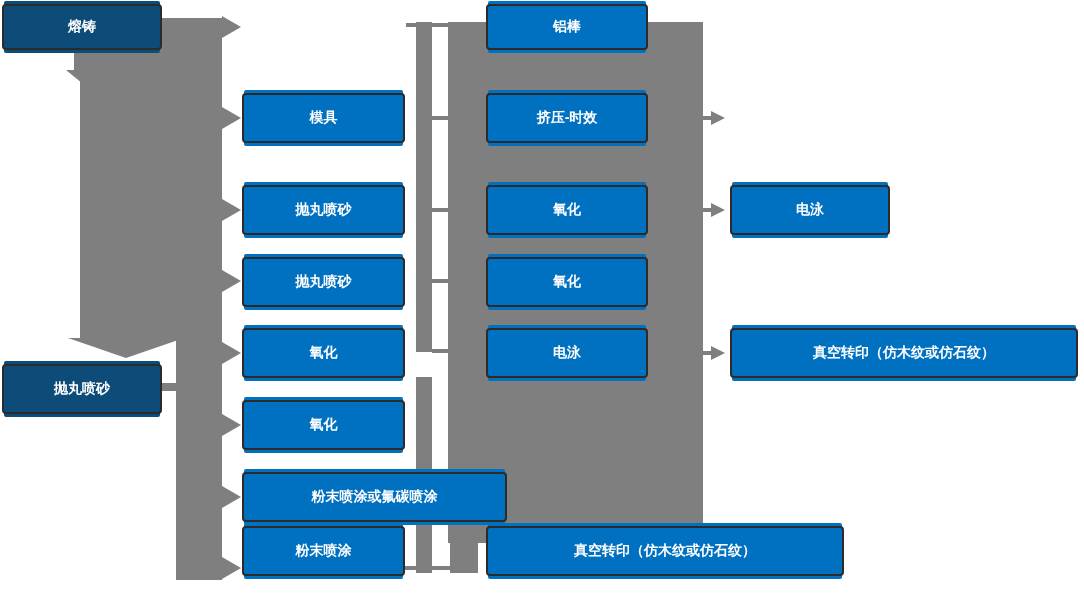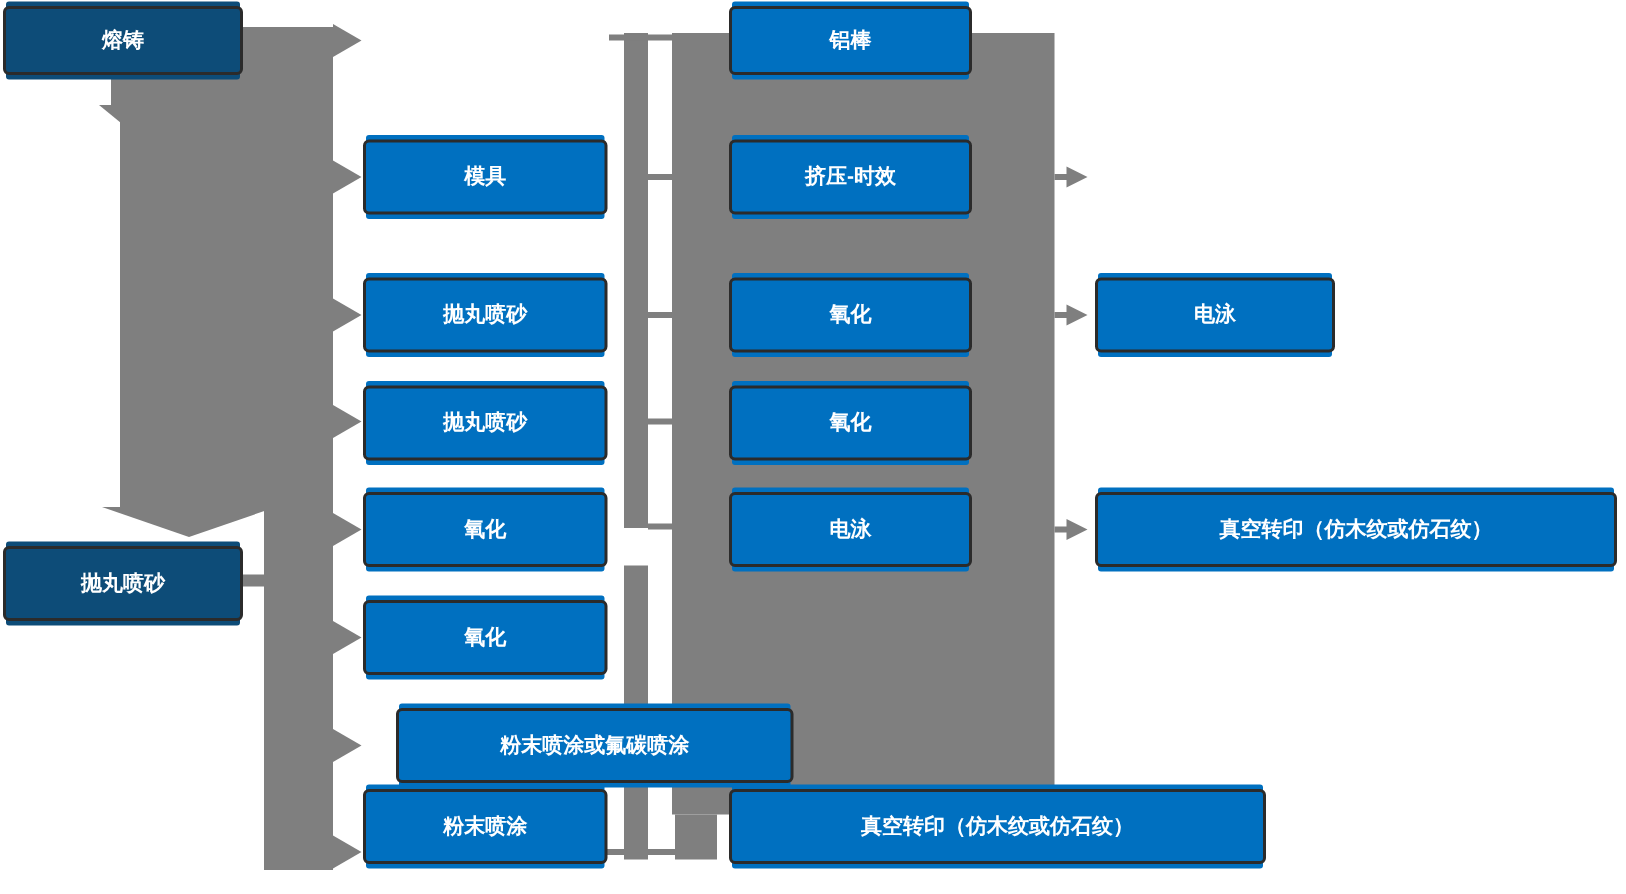--- a/index.html
+++ b/index.html
@@ -74,21 +74,21 @@
   .c1 { left: 2px;   width: 160px; }
   .c2 { left: 242px; width: 163px; }
   .c3 { left: 486px; width: 162px; }
   .c4 { left: 730px; width: 160px; }
   .r1 { top: 4px; height: 46px; }
   .r2 { top: 93px; }
   .r3 { top: 185px; }
   .r4 { top: 257px; }
   .r5 { top: 328px; }
   .r6 { top: 400px; }
-  .r7 { top: 472px; margin-left: 22px; }
+  .r7 { top: 472px; }
   .r8 { top: 526px; }
   .rs { top: 364px; }
   .c2.r7 { width: 265px; }
   .c3.r8 { width: 358px; }
   .c4.r5 { width: 348px; }
 </style>
 </head>
 <body>
 
 <div class="stage">

